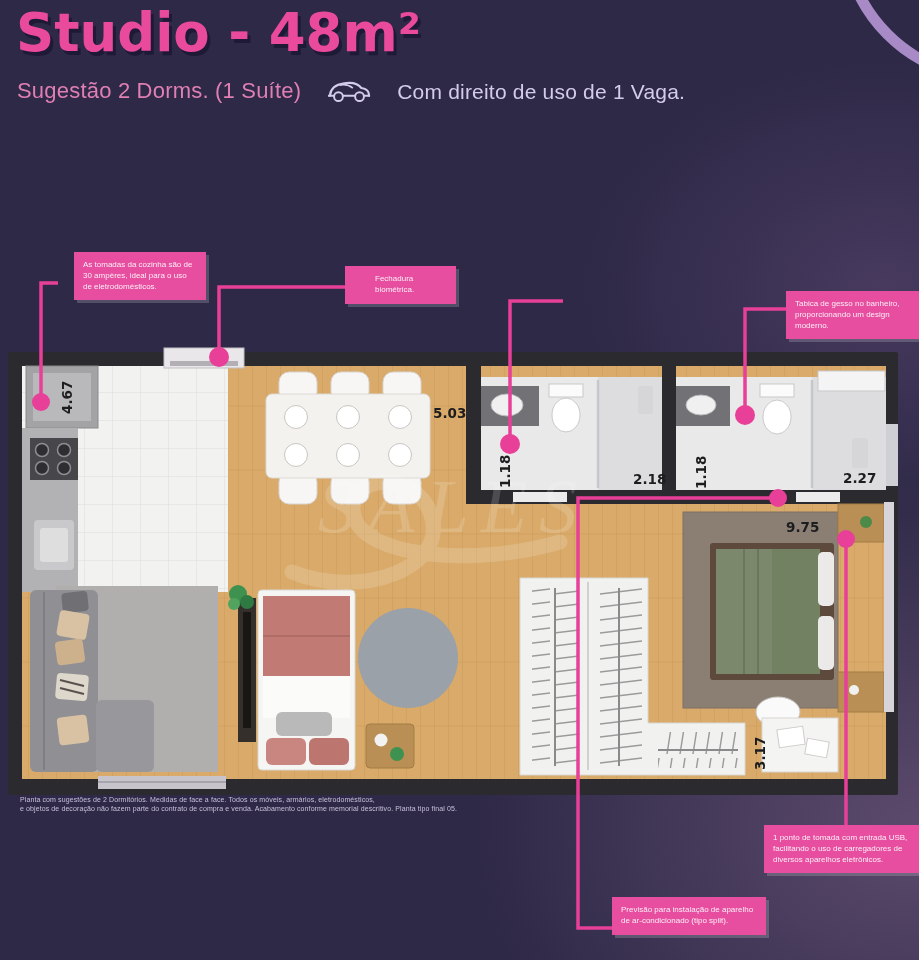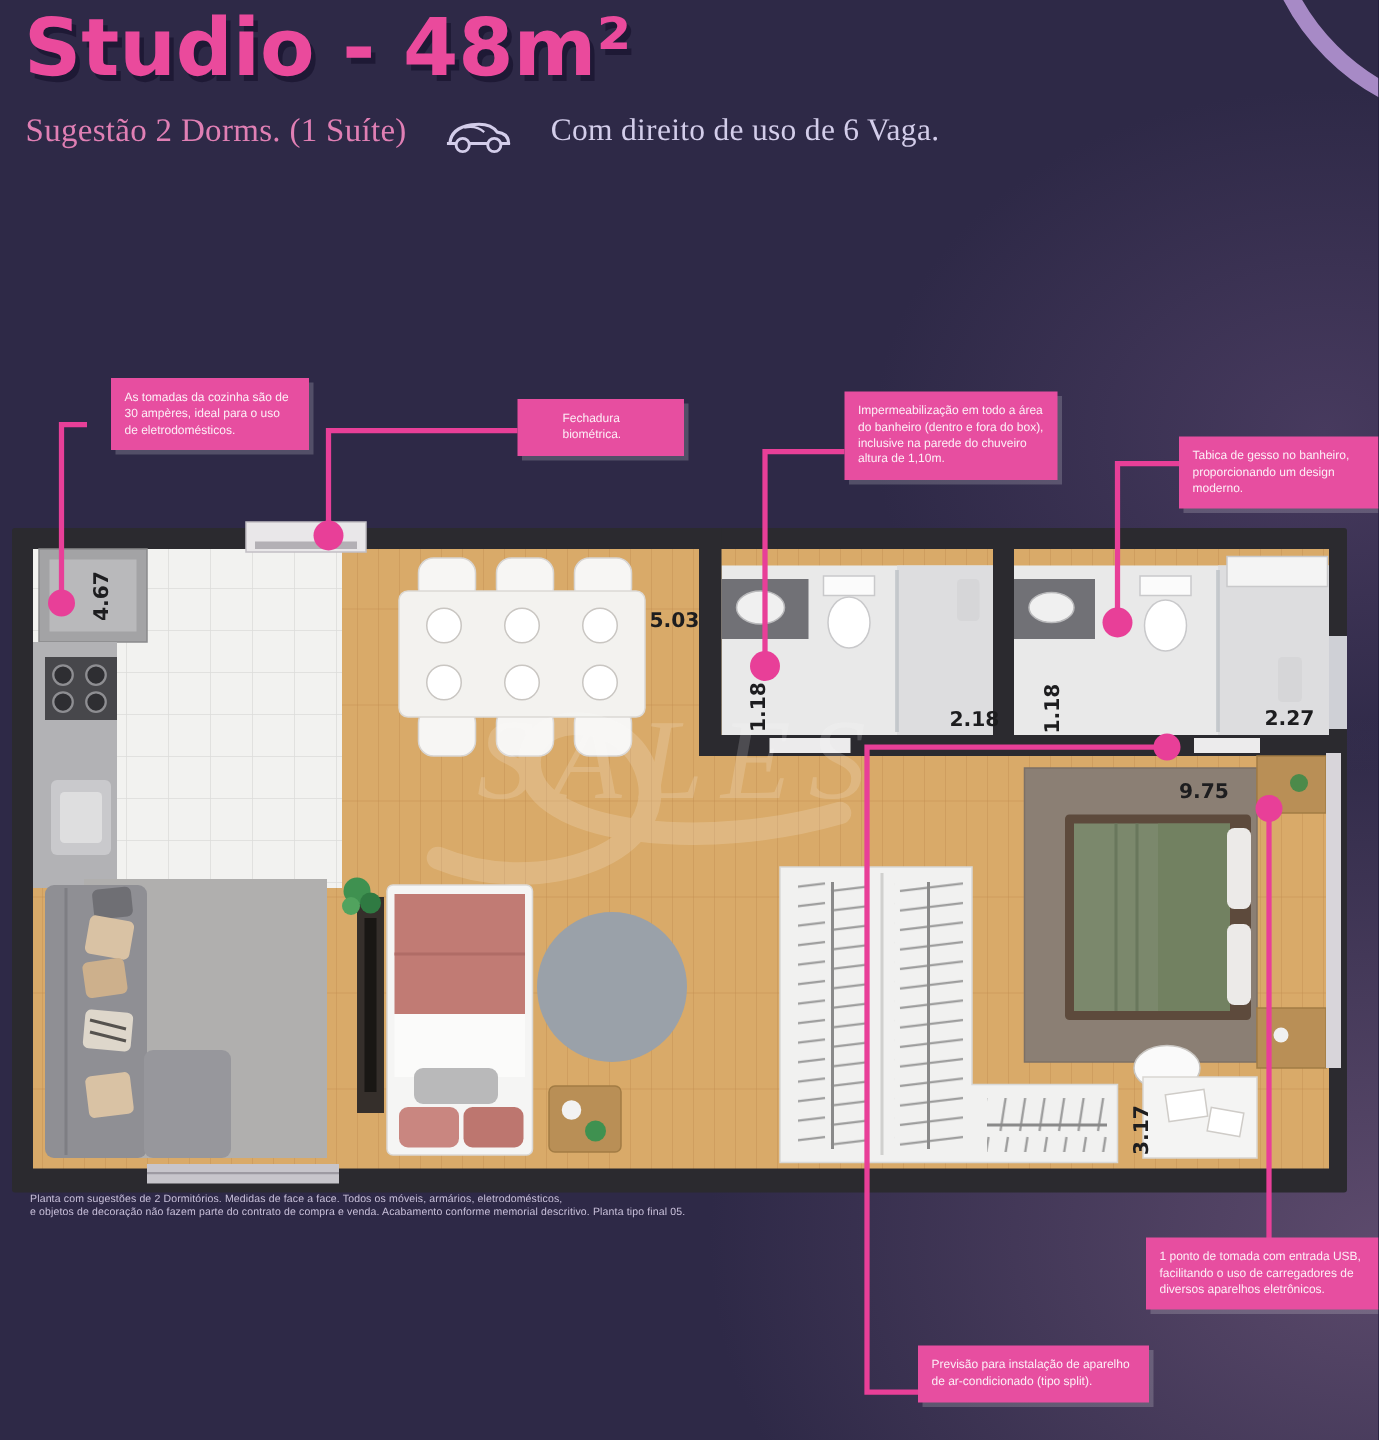--- a/index.html
+++ b/index.html
@@ -15,21 +15,21 @@
     position:absolute;left:838px;top:-228px;width:290px;height:290px;
     border:11px solid rgba(178,146,209,.92);border-radius:50%;
   }
   .title{
     position:absolute;left:16px;top:2px;
     font-family:"DejaVu Sans", sans-serif;font-weight:800;font-size:53px;
     color:#ea4a9c;letter-spacing:0px;
     text-shadow:3px 4px 0 rgba(18,13,38,.55);
     white-space:nowrap;
   }
-  .subrow{position:absolute;left:17px;top:74px;display:flex;align-items:flex-start;gap:26px;font-family:Liberation Serif, serif;}
+  .subrow{position:absolute;left:17px;top:74px;display:flex;align-items:flex-end;gap:26px;}
   .suggestion{font-size:22px;color:#e07fb4;letter-spacing:.2px;}
   .parking{font-size:21px;color:#d3cdea;letter-spacing:.2px;}
   .planwrap{position:absolute;left:0;top:0;width:919px;height:960px;}
   .callout{
     position:absolute;background:#e74ea0;color:rgba(255,255,255,.9);
     font-size:8px;line-height:1.35;padding:8px 9px;
     box-shadow:3px 3px 0 rgba(255,255,255,.18);
   }
   .fineprint{
     position:absolute;left:20px;top:796px;width:560px;
@@ -47,21 +47,21 @@
 
   <div class="subrow">
     <span class="suggestion">Sugestão 2 Dorms. (1 Suíte)</span>
     <svg width="44" height="30" viewBox="0 0 46 30">
       <path d="M3,22 q1,-11 15,-13 q13,-2 18,5 q8,1 8,8" fill="none" stroke="#d3cdea" stroke-width="2.2" stroke-linecap="round"></path>
       <path d="M13,11 q8,-2 14,3" fill="none" stroke="#d3cdea" stroke-width="1.6"></path>
       <line x1="1" y1="22" x2="45" y2="22" stroke="#d3cdea" stroke-width="2"></line>
       <circle cx="12" cy="23" r="4.6" fill="#2e2947" stroke="#d3cdea" stroke-width="2"></circle>
       <circle cx="34" cy="23" r="4.6" fill="#2e2947" stroke="#d3cdea" stroke-width="2"></circle>
     </svg>
-    <span class="parking">Com direito de uso de 6 Vaga.</span>
+    <span class="parking">Com direito de uso de 1 Vaga.</span>
   </div>
 
   <svg class="planwrap" viewBox="0 0 919 960">
     <defs>
       <pattern id="wood" width="14" height="64" patternUnits="userSpaceOnUse">
         <rect width="14" height="64" fill="#d9aa69"></rect>
         <line x1="0" y1="0" x2="0" y2="64" stroke="#c08e4e" stroke-width="1" opacity=".55"></line>
         <line x1="0" y1="22" x2="14" y2="22" stroke="#c08e4e" stroke-width="1" opacity=".3"></line>
       </pattern>
       <pattern id="tiles" width="28" height="28" patternUnits="userSpaceOnUse">
@@ -249,21 +249,20 @@
       <circle cx="745" cy="415" r="10"></circle>
       <circle cx="846" cy="539" r="9"></circle>
       <circle cx="778" cy="498" r="9"></circle>
     </g>
   </svg>
 
   <div class="callout" style="left:74px;top:252px;width:114px;">As tomadas da cozinha são de 30 ampères, ideal para o uso de eletrodomésticos.</div>
 
   <div class="callout" style="left:345px;top:266px;width:72px;padding-left:30px;">Fechadura biométrica.</div>
 
-  <div class="callout" style="left:563px;top:261px;width:124px;">Impermeabilização em todo a área do banheiro (dentro e fora do box), inclusive na parede do chuveiro altura de 1,10m.</div>
 
   <div class="callout" style="left:786px;top:291px;width:118px;">Tabica de gesso no banheiro, proporcionando um design moderno.</div>
 
   <div class="callout" style="left:764px;top:825px;width:148px;">1 ponto de tomada com entrada USB, facilitando o uso de carregadores de diversos aparelhos eletrônicos.</div>
 
   <div class="callout" style="left:612px;top:897px;width:136px;">Previsão para instalação de aparelho de ar-condicionado (tipo split).</div>
 
   <div class="fineprint">
     <div>Planta com sugestões de 2 Dormitórios. Medidas de face a face. Todos os móveis, armários, eletrodomésticos,</div>
     <div>e objetos de decoração não fazem parte do contrato de compra e venda. Acabamento conforme memorial descritivo. Planta tipo final 05.</div>

